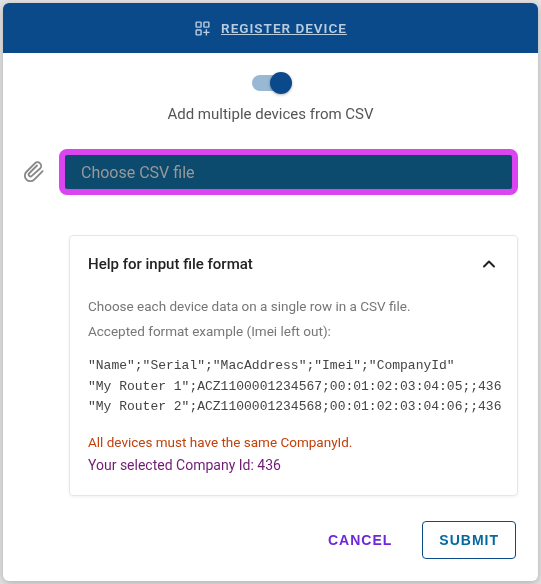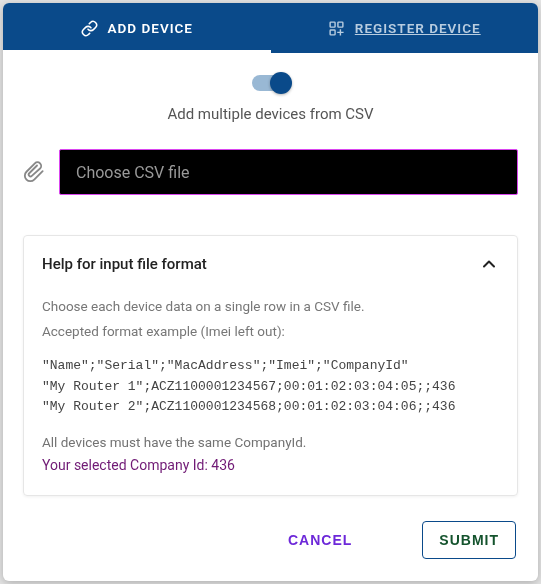--- a/index.html
+++ b/index.html
@@ -92,36 +92,37 @@
   }
   .file-row {
     display: flex;
     align-items: center;
     gap: 14px;
     margin-bottom: 40px;
   }
   .clip-icon { color: #888; display:inline-flex; }
   .file-input {
     flex: 1;
-    border: 1px solid #d946ef;
-    border-radius: 2px;
+    border: 6px solid #d946ef;
+    border-radius: 8px;
     height: 46px;
     padding: 0 16px;
     font-size: 16px;
     color: #999;
     display: flex;
     align-items: center;
     cursor: pointer;
-    background: #000000;
+    background: #0c4a6e;
   }
   .help-panel {
     border: 1px solid #e6e6e6;
     border-radius: 4px;
     box-shadow: 0 1px 3px rgba(0,0,0,0.06);
     padding: 18px 18px 18px 18px;
+    margin-left: 46px;
   }
   .help-header {
     display: flex;
     align-items: center;
     justify-content: space-between;
     cursor: pointer;
     margin-bottom: 22px;
   }
   .help-title {
     font-size: 15px;
@@ -136,62 +137,51 @@
   }
   .help-text p { margin: 0 0 4px 0; }
   .code-block {
     font-family: "Courier New", Courier, monospace;
     font-size: 13px;
     color: #444;
     white-space: pre;
     margin: 14px 0 14px 0;
     line-height: 1.6;
   }
-  .help-foot1 { color:#737373; font-size:13.5px; margin-bottom:2px;}
+  .help-foot1 { color:#c2410c; font-size:13.5px; margin-bottom:2px;}
   .help-foot2 { color:#701a75; font-size:14px; }
   .actions {
     display: flex;
     justify-content: flex-end;
     gap: 14px;
     padding: 20px 22px 22px 22px;
   }
   .btn {
     font-size: 14px;
     font-weight: 700;
     letter-spacing: 1px;
     padding: 10px 16px;
     border-radius: 4px;
     cursor: pointer;
     border: none;
     background: transparent;
   }
   .btn-cancel { color: #6d28d9; }
   .btn-submit {
-    color: #14532d;
+    color: #0369a1;
     border: 1.5px solid #0a4a8a;
     background: #fff;
-    margin-left: 40px;
   }
 </style>
 </head>
 <body>
 
 <div class="dialog">
 
   <div class="tabs">
-    <div class="tab active">
-      <span class="tab-icon">
-        <svg width="17" height="17" viewBox="0 0 24 24" fill="none" stroke="currentColor" stroke-width="2.2" stroke-linecap="round" stroke-linejoin="round">
-            <path d="M10 13a5 5 0 0 0 7.54.54l3-3a5 5 0 0 0-7.07-7.07l-1.72 1.71"></path>
-            <path d="M14 11a5 5 0 0 0-7.54-.54l-3 3a5 5 0 0 0 7.07 7.07l1.71-1.71"></path>
-          </svg>
-      </span>
-      <span>ADD DEVICE</span>
-      <span class="underline"></span>
-    </div>
     <div class="tab inactive">
       <span class="tab-icon">
         <svg width="17" height="17" viewBox="0 0 24 24" fill="currentColor">
             <rect x="3" y="3" width="7" height="7" rx="1" fill="none" stroke="currentColor" stroke-width="2"></rect>
             <rect x="14" y="3" width="7" height="7" rx="1" fill="none" stroke="currentColor" stroke-width="2"></rect>
             <rect x="3" y="14" width="7" height="7" rx="1" fill="none" stroke="currentColor" stroke-width="2"></rect>
             <line x1="17.5" y1="13" x2="17.5" y2="22" stroke="currentColor" stroke-width="2"></line>
             <line x1="13" y1="17.5" x2="22" y2="17.5" stroke="currentColor" stroke-width="2"></line>
           </svg>
       </span>

